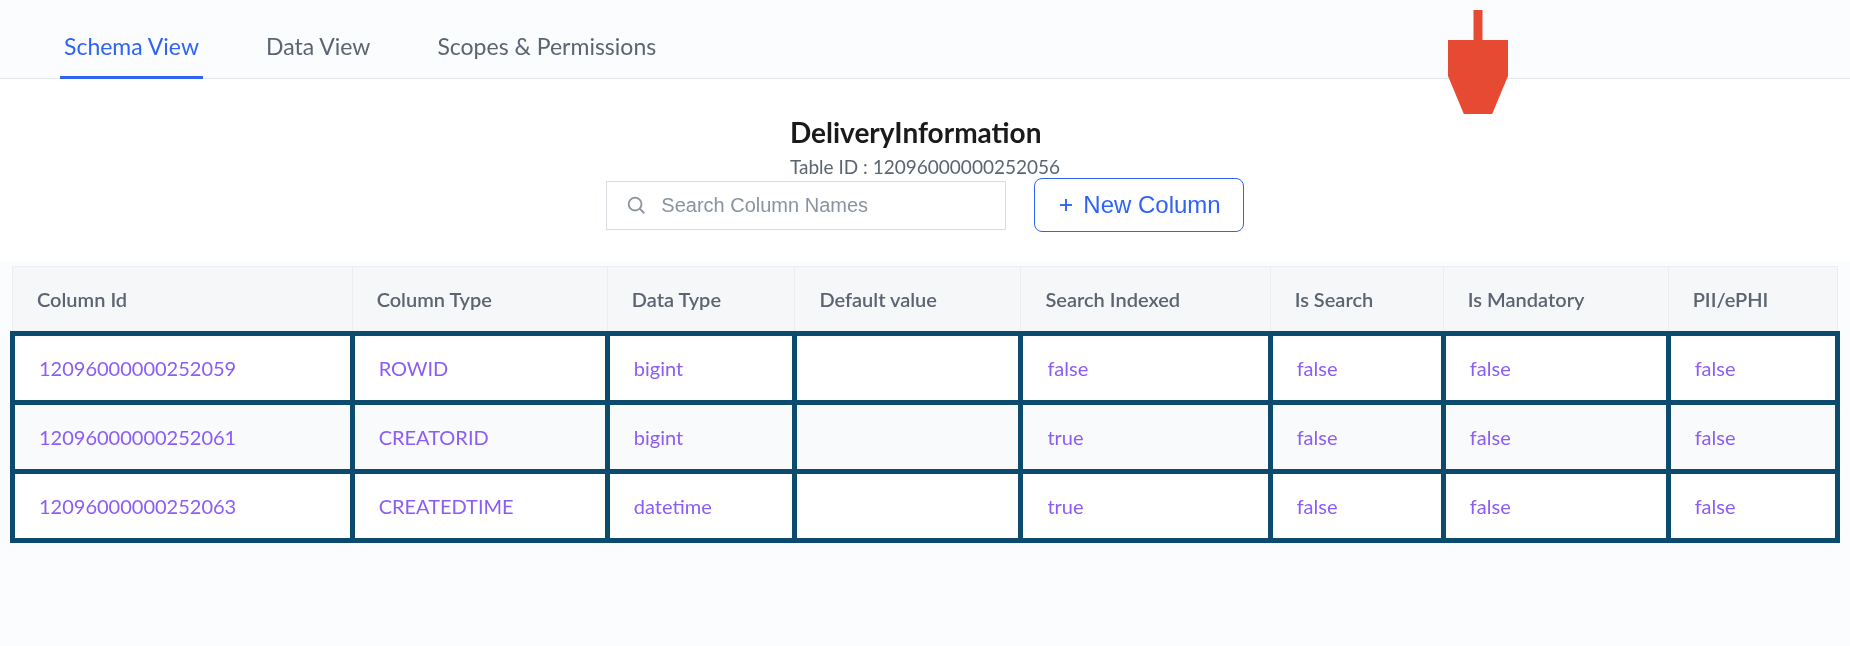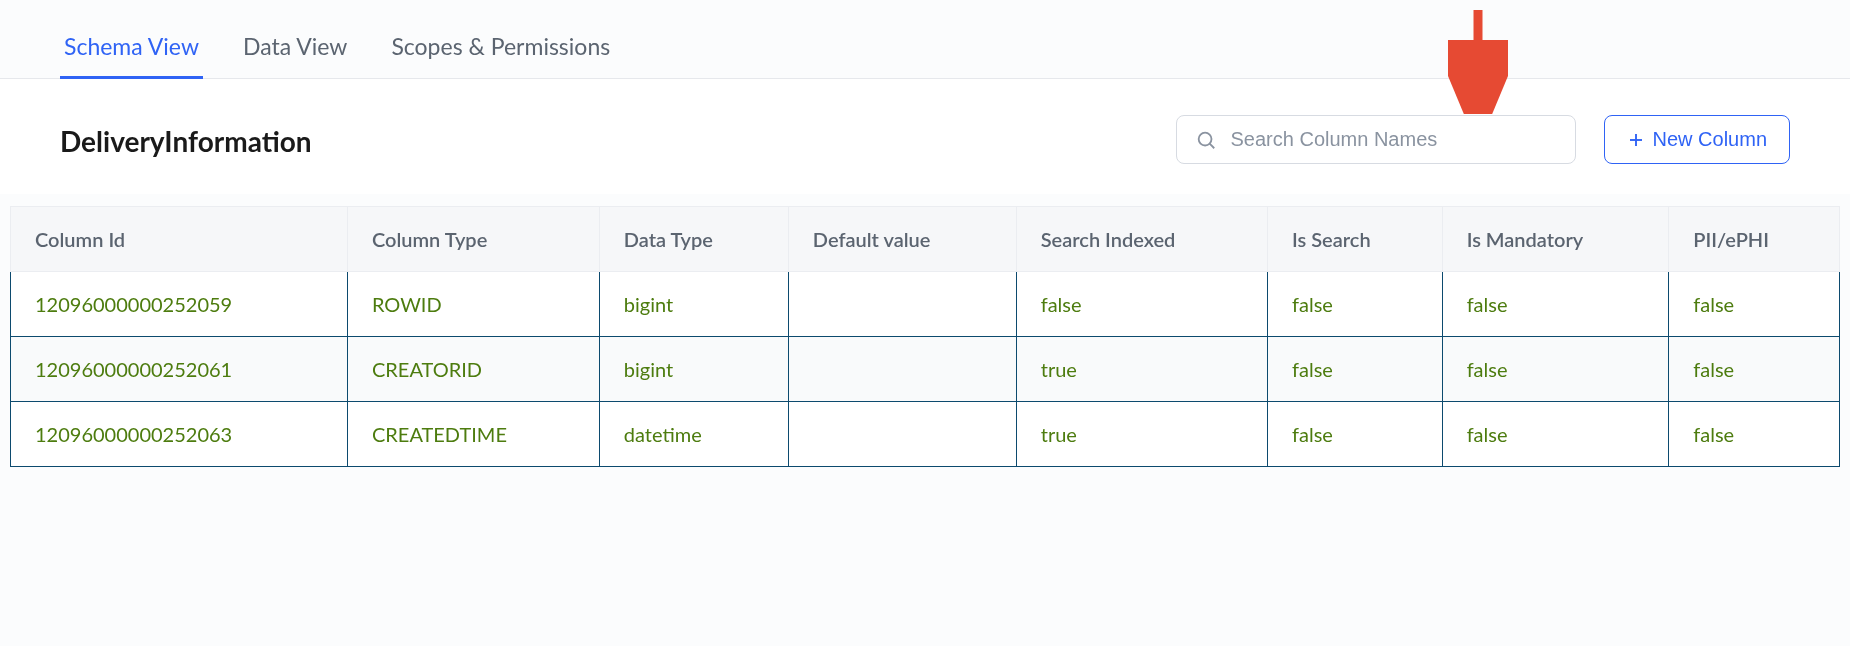--- a/index.html
+++ b/index.html
@@ -9,21 +9,21 @@
     color: #1a1a1a;
     width: 1850px;
     padding: 0;
   }
   .page-wrap {
     position: relative;
     width: 1850px;
   }
   .tabs {
     display: flex;
-    gap: 36px;
+    gap: 59px;
     padding: 20px 16px 0 60px;
     border-bottom: 1px solid #e6e8ec;
   }
   .tab {
     font-size: 23px;
     color: #5b6470;
     padding: 12px 4px 18px 4px;
     cursor: pointer;
     position: relative;
   }
@@ -33,23 +33,24 @@
   .tab.active::after {
     content: "";
     position: absolute;
     left: 0; right: 0; bottom: -1px;
     height: 3px;
     background: #2f63f5;
   }
   .header-bar {
     display: flex;
     justify-content: space-between;
-    align-items: flex-end;
+    align-items: center;
     padding: 36px 60px 30px 60px;
     background: #ffffff;
+    flex-direction: column;
   }
   .title-block .table-name {
     font-size: 28px;
     font-weight: 700;
     color: #1a1a1a;
     margin-bottom: 6px;
   }
   .title-block .table-id {
     font-size: 19px;
     color: #5b6470;
@@ -57,21 +58,21 @@
   }
   .header-actions {
     display: flex;
     align-items: center;
     gap: 28px;
   }
   .search-wrap {
     display: flex;
     align-items: center;
     border: 1.5px solid #d7dbe2;
-    border-radius: 8px;
+    border-radius: 0;
     padding: 12px 18px;
     width: 400px;
     background: #fff;
   }
   .search-wrap svg { flex: 0 0 auto; }
   .search-input {
     border: none;
     outline: none;
     font-size: 20px;
     color: #5b6470;
@@ -82,42 +83,42 @@
   .search-input::placeholder { color: #8a93a0; }
   .new-col-btn {
     display: flex;
     align-items: center;
     gap: 8px;
     border: 1.5px solid #2f63f5;
     color: #2f63f5;
     background: #fff;
     border-radius: 8px;
     padding: 12px 22px;
-    font-size: 20px;
+    font-size: 24px;
     font-weight: 500;
     cursor: pointer;
   }
   table.data-table {
     width: calc(100% - 20px);
-    margin: 12px 10px;
+    margin: 4px 10px;
     border-collapse: collapse;
     font-size: 20px;
   }
   table.data-table th {
     text-align: left;
     font-weight: 600;
     color: #5b6470;
     background: #f6f7f9;
     padding: 20px 24px;
     border: 1px solid #ebedf1;
   }
   table.data-table td {
     padding: 20px 24px;
-    border: 1px solid #0c4a6e;
-    color: #4d7c0f;
+    border: 5px solid #0c4a6e;
+    color: #8b5cf6;
     background: #ffffff;
   }
   table.data-table tbody tr:nth-child(even) td {
     background: #f9fafb;
   }
   .annotation-arrow {
     position: absolute;
     top: 4px;
     left: 1448px;
     pointer-events: none;
@@ -130,20 +131,21 @@
 
   <div class="tabs">
     <div class="tab active">Schema View</div>
     <div class="tab">Data View</div>
     <div class="tab">Scopes &amp; Permissions</div>
   </div>
 
   <div class="header-bar">
     <div class="title-block">
       <div class="table-name">DeliveryInformation</div>
+      <div class="table-id">Table ID : 12096000000252056</div>
     </div>
     <div class="header-actions">
       <div class="search-wrap">
         <svg width="22" height="22" viewBox="0 0 24 24" fill="none" stroke="#8a93a0" stroke-width="2">
           <circle cx="11" cy="11" r="7"></circle>
           <line x1="21" y1="21" x2="16" y2="16"></line>
         </svg>
         <input class="search-input" type="text" placeholder="Search Column Names" style="">
       </div>
       <button class="new-col-btn">

